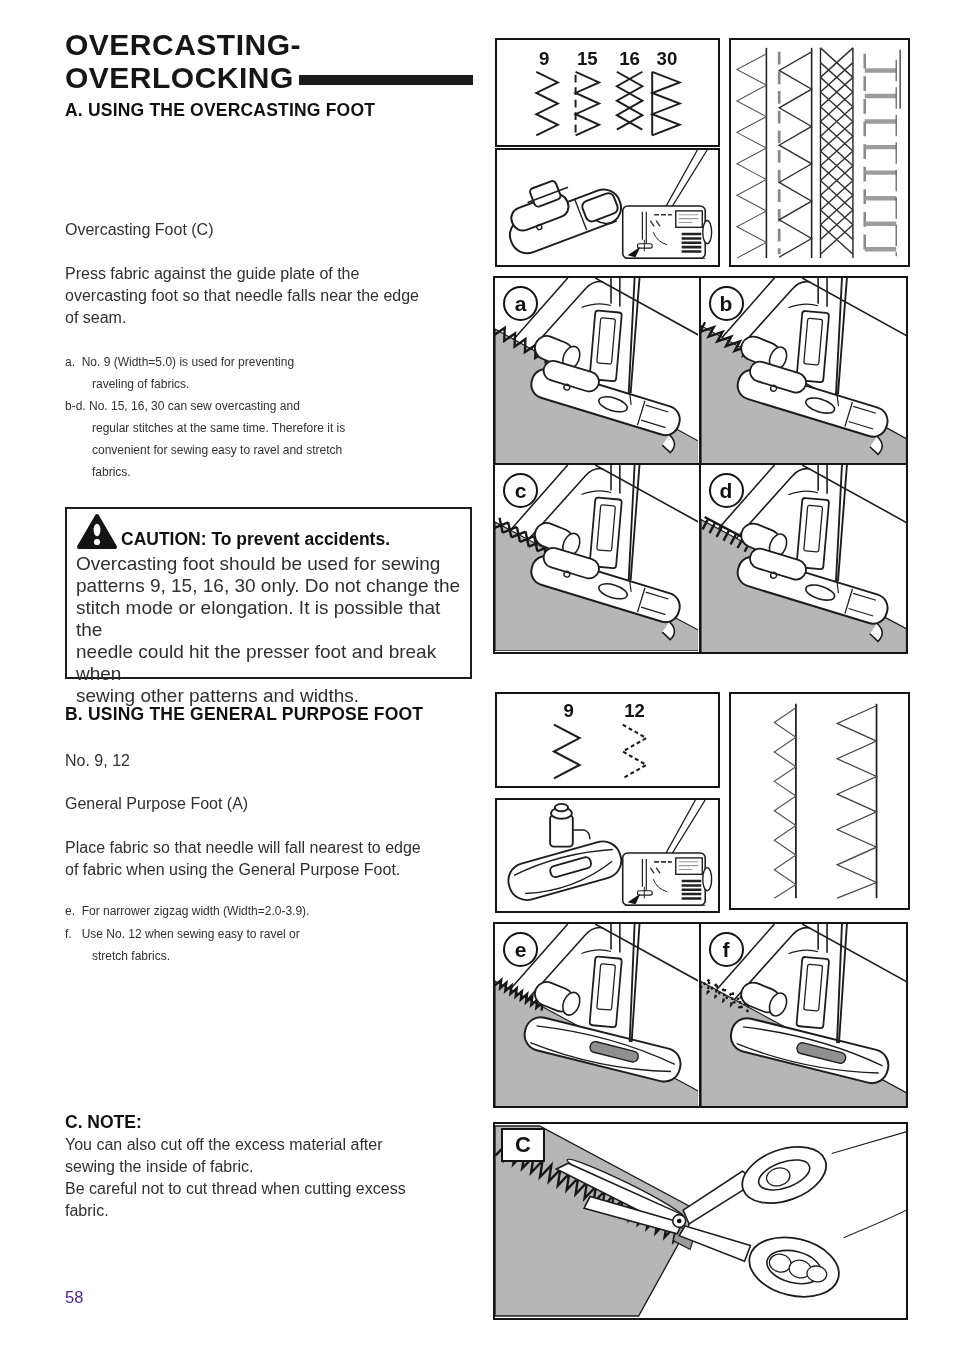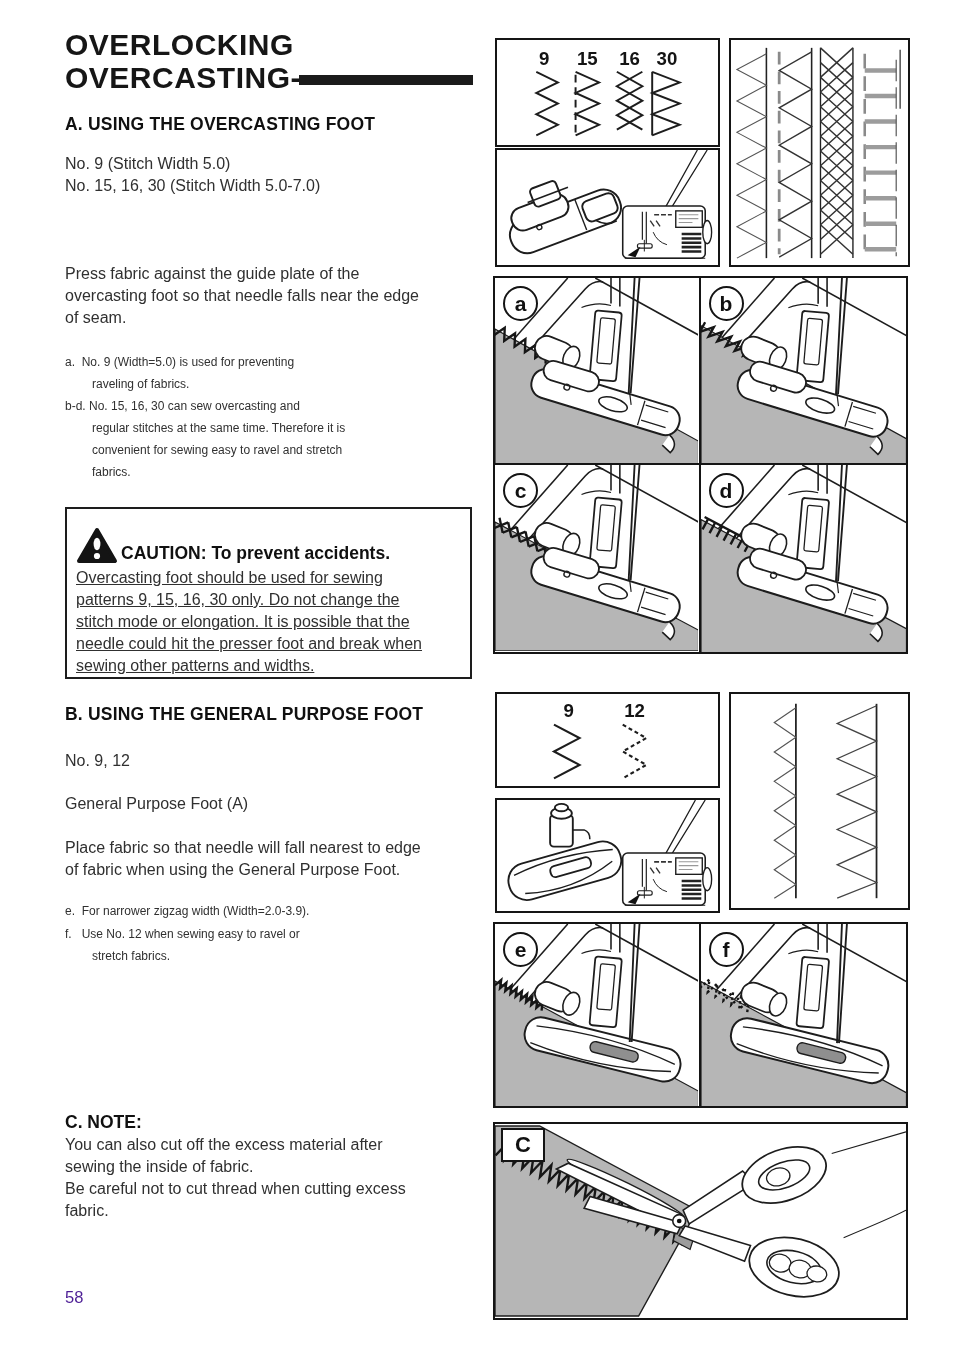--- a/index.html
+++ b/index.html
@@ -7,24 +7,24 @@
     position:relative; width:954px; height:1352px; margin:0 auto;
     background:#ffffff; overflow:hidden;
     font-family:"Liberation Sans", sans-serif; color:#303030;
   }
   .abs { position:absolute; }
   .body-text { font-size:16px; line-height:22px; white-space:pre-line; }
   .hang { font-size:12px; line-height:22px; white-space:pre-wrap; padding-left:27px; text-indent:-27px; }
   .heading { font-size:17.5px; font-weight:bold; color:#101010; letter-spacing:.2px; }
   .title { font-size:30px; line-height:33px; font-weight:bold; color:#161616; letter-spacing:.5px; }
   .title-rule { background:#1b1b1b; }
-  .caution-box { border:2px solid #1d1d1d; box-sizing:border-box; padding:18px 6px 0 9px; }
+  .caution-box { border:2px solid #1d1d1d; box-sizing:border-box; padding:4px 6px 0 9px; }
   .caution-head { display:flex; align-items:flex-end; gap:3px; }
   .caution-title { font-size:17.5px; font-weight:bold; color:#101010; padding-bottom:1px; }
-  .caution-body { font-size:16px; line-height:22px; white-space:pre-line; margin-top:2px;text-decoration:underline; }
+  .caution-body { font-size:19px; line-height:22px; white-space:pre-line; margin-top:2px; }
   .note-head { font-size:17.5px; font-weight:bold; color:#101010; }
   .pagenum { font-size:16.5px; color:#4c1d95; }
 
   .panel { position:absolute; border:2px solid #151515; box-sizing:border-box; background:#fff; }
   .panel svg { display:block; width:100%; height:100%; }
   .grid-ad { position:absolute; border:2px solid #151515; box-sizing:border-box; display:grid;
              grid-template-columns:1fr 1fr; grid-template-rows:1fr 1fr; background:#fff; }
   .grid-ef { position:absolute; border:2px solid #151515; box-sizing:border-box; display:grid;
              grid-template-columns:1fr 1fr; background:#fff; }
   .cell { position:relative; overflow:hidden; }
@@ -146,30 +146,29 @@
         <ellipse cx="64" cy="6" rx="7" ry="4"></ellipse>
         <path d="M76,30 h12 q6,2 6,10" fill="none" stroke-width="1.6"></path>
       </g>
     </symbol>
   </defs>
 </svg>
 
 <div class="page">
 
   <div class="abs title" style="left:65px; top:28px;">
+    <div>OVERCASTING-</div>
     <div>OVERLOCKING</div>
-    <div>OVERCASTING-</div>
   </div>
   <div class="abs title-rule" style="left:299px; top:75px; width:174px; height:10px;"></div>
 
-  <div class="abs heading" style="left:65px; top:114px; width:430px;">A. USING THE OVERCASTING FOOT</div>
-
-  <div class="abs body-text" style="left:65px; top:153px; width:430px;"><span>No. 9 (Stitch Width 5.0)</span>
-<span>No. 15, 16, 30 (Stitch Width 5.0-7.0)</span></div>
-
+  <div class="abs heading" style="left:65px; top:100px; width:430px;">A. USING THE OVERCASTING FOOT</div>
+
+
+  <div class="abs body-text" style="left:65px; top:219px; width:430px;">Overcasting Foot (C)</div>
 
   <div class="abs body-text" style="left:65px; top:263px; width:430px;">Press fabric against the guide plate of the
 overcasting foot so that needle falls near the edge
 of seam.</div>
 
   <div class="abs hang" style="left:65px; top:351px; width:430px;">a.  No. 9 (Width=5.0) is used for preventing
 raveling of fabrics.</div>
   <div class="abs hang" style="left:65px; top:395px; width:430px;">b-d. No. 15, 16, 30 can sew overcasting and
 regular stitches at the same time. Therefore it is
 convenient for sewing easy to ravel and stretch

